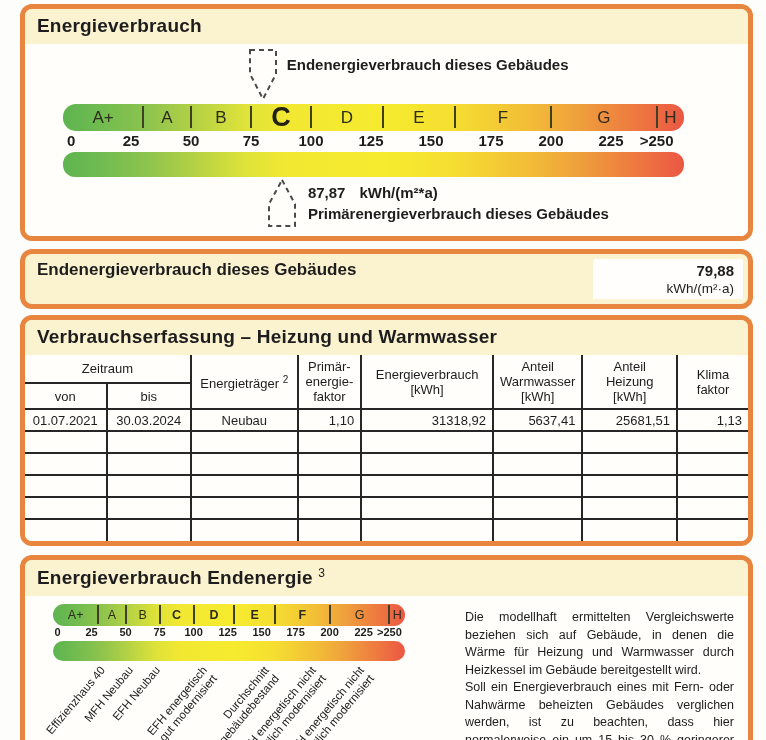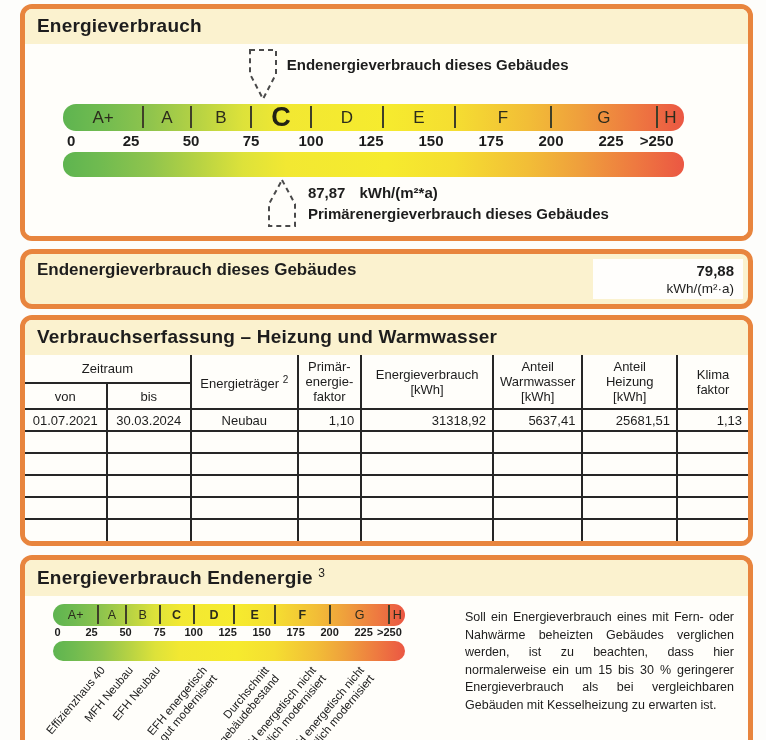--- a/index.html
+++ b/index.html
@@ -301,16 +301,17 @@
           <div class="bench" style="left: 20.62%;">MFH Neubau</div>
           <div class="bench" style="left: 28.348%;">EFH Neubau</div>
           <div class="bench" style="left: 41.872%;">EFH energetisch<br>gut modernisiert</div>
           <div class="bench" style="left: 59.26%;">Durchschnitt<br>Wohngebäudebestand</div>
           <div class="bench" style="left: 72.784%;">MFH energetisch nicht<br>wesentlich modernisiert</div>
           <div class="bench" style="left: 86.308%;">EFH energetisch nicht<br>wesentlich modernisiert</div>
         </div>
 
     </div>
     <div class="cmp-right" id="cmp-note">
+        <p>Die modellhaft ermittelten Vergleichswerte beziehen sich auf Gebäude, in denen die Wärme für Heizung und Warmwasser durch Heizkessel im Gebäude bereitgestellt wird.</p>
         <p>Soll ein Energieverbrauch eines mit Fern- oder Nahwärme beheizten Gebäudes verglichen werden, ist zu beachten, dass hier normalerweise ein um 15 bis 30 % geringerer Energieverbrauch als bei vergleichbaren Gebäuden mit Kesselheizung zu erwarten ist.</p>
       </div>
   </div>
 </div>
 
 </body></html>

